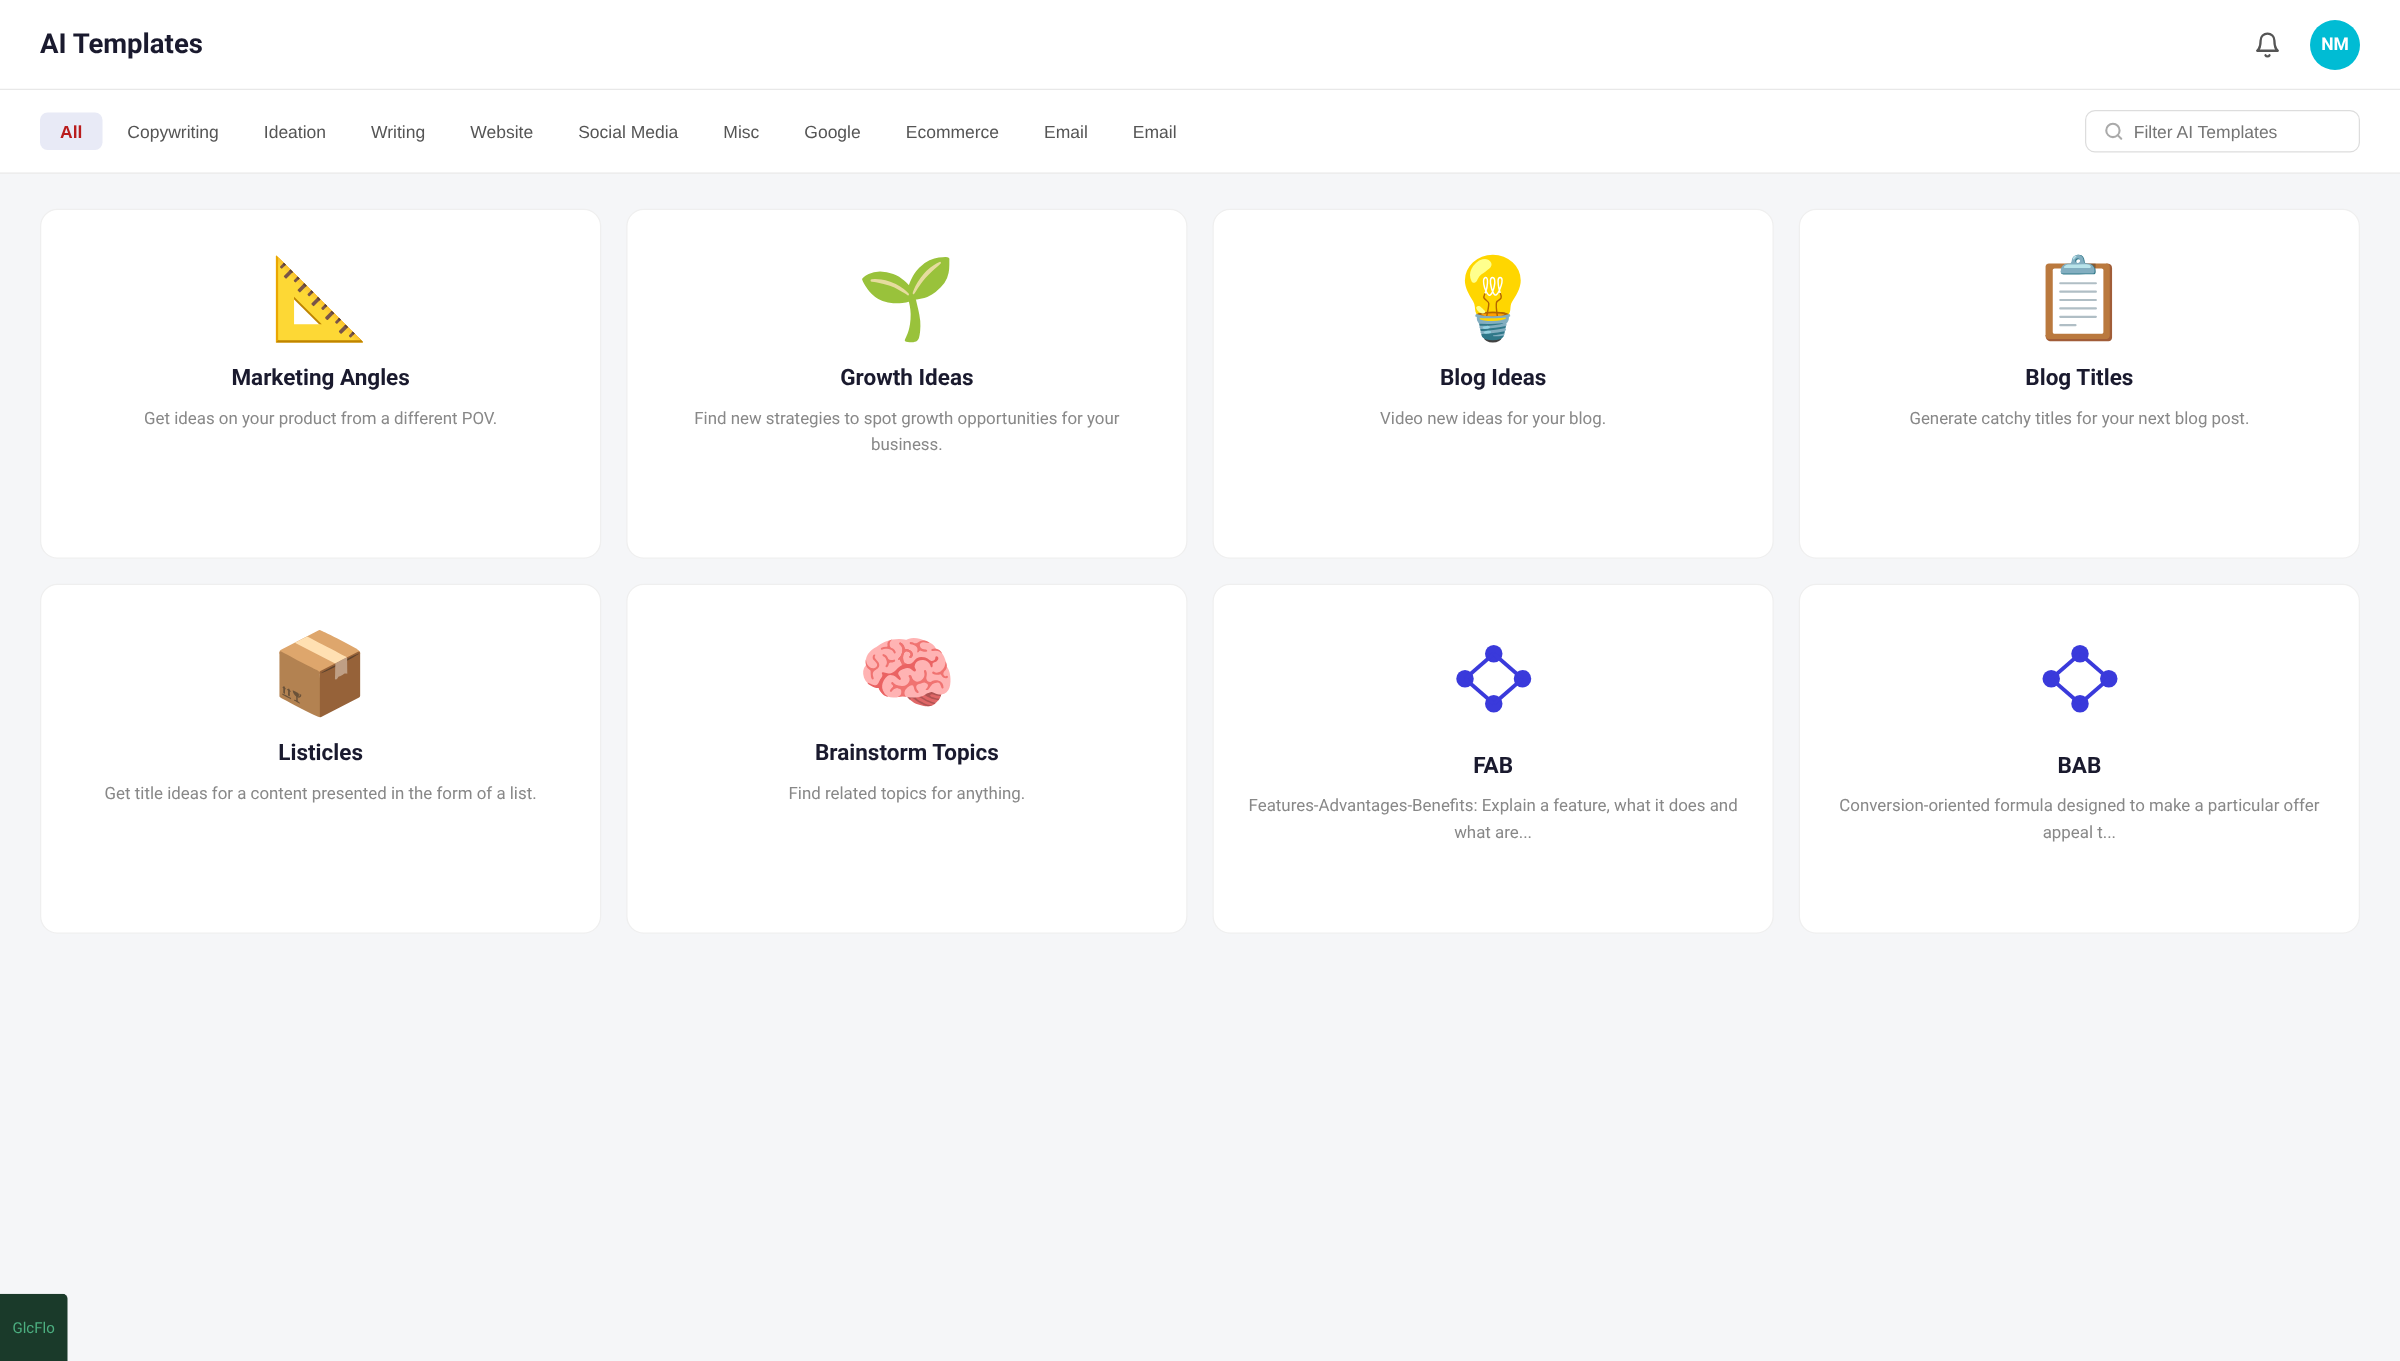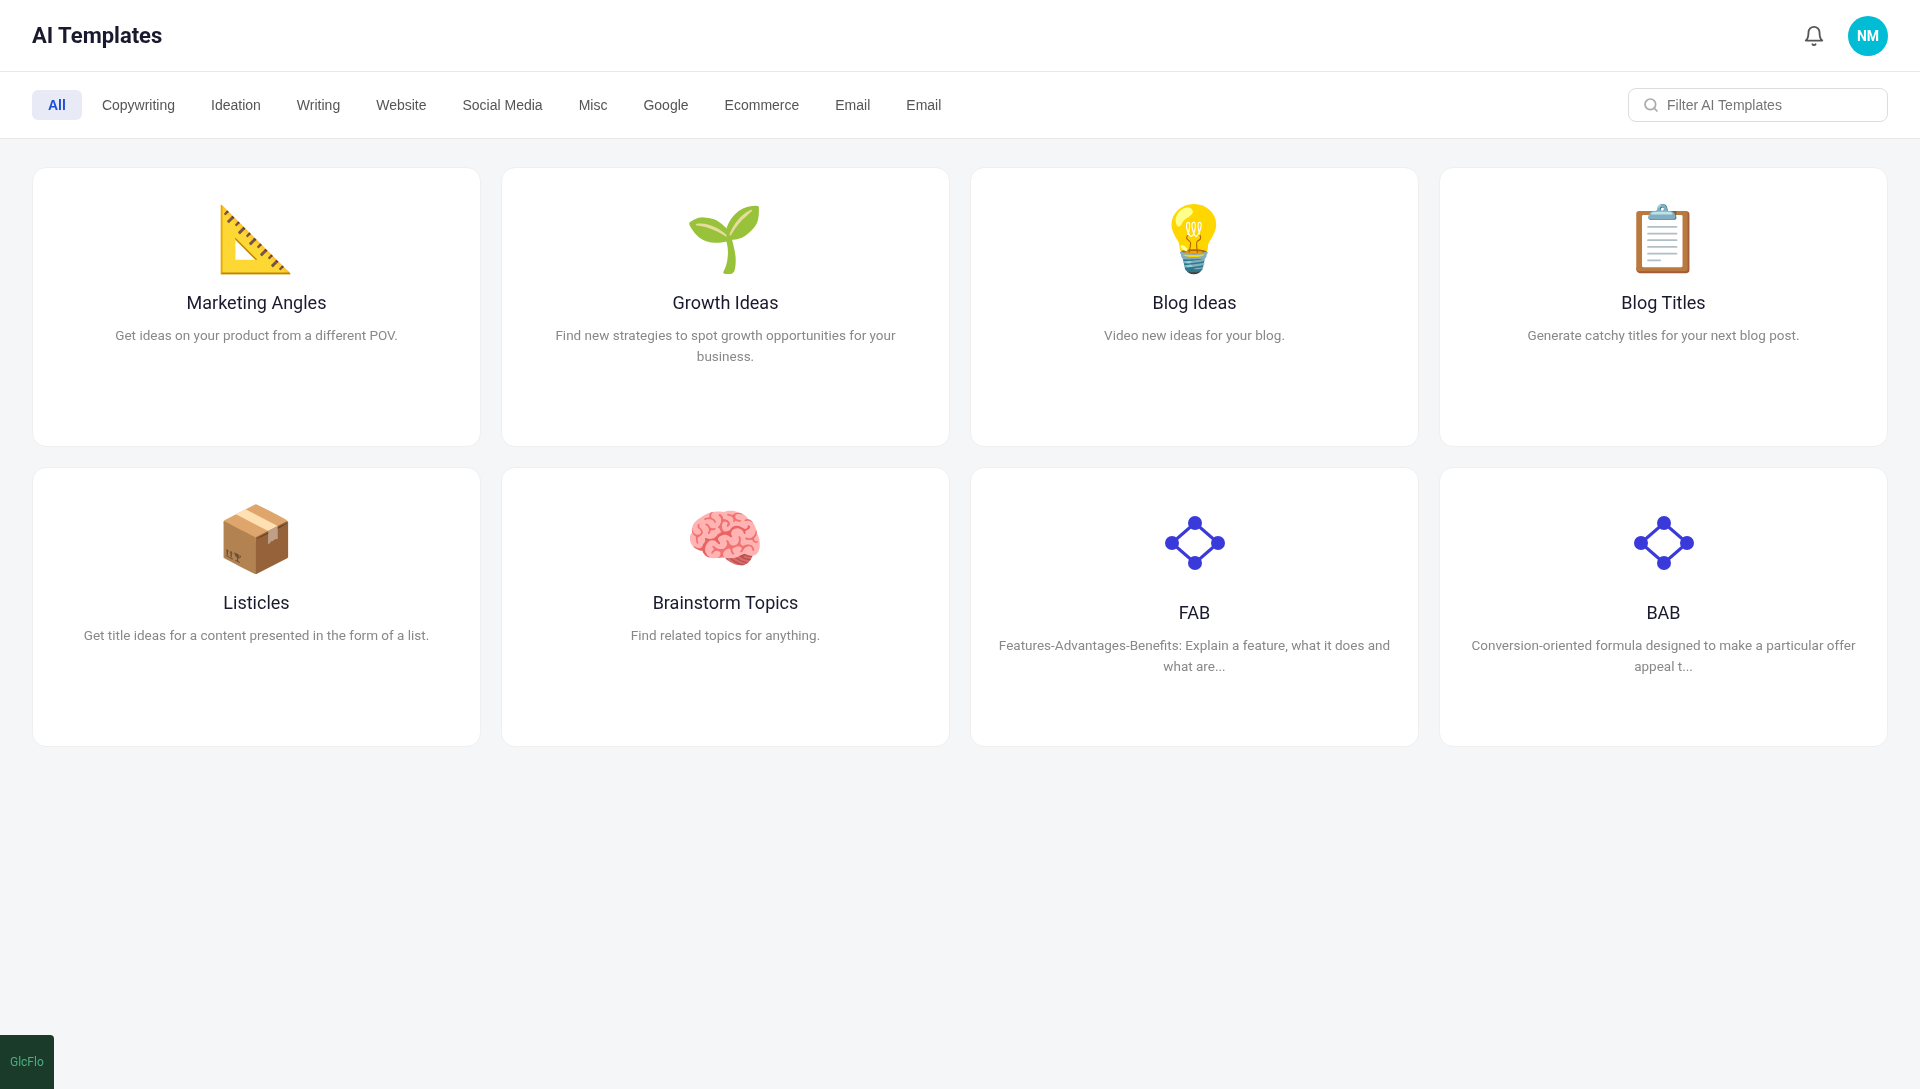--- a/index.html
+++ b/index.html
@@ -69,31 +69,31 @@
       border-radius: 6px;
       cursor: pointer;
       font-size: 14px;
       color: #555;
       border: none;
       background: transparent;
       font-weight: 500;
     }
     .filter-tab.active {
       background: #e8eaf6;
-      color: #1d4ed8;
+      color: #b91c1c;
       font-weight: 600;
     }
     .search-box {
       display: flex;
       align-items: center;
       border: 1px solid #ddd;
       border-radius: 8px;
       padding: 8px 14px;
       background: #fff;
-      width: 260px;
+      width: 220px;
       gap: 8px;
     }
     .search-box input {
       border: none;
       outline: none;
       font-size: 14px;
       color: #555;
       width: 100%;
       background: transparent;
     }
@@ -121,21 +121,21 @@
       border: 1px solid #efefef;
       min-height: 280px;
     }
     .card-icon {
       font-size: 64px;
       margin-bottom: 20px;
       line-height: 1;
     }
     .card-title {
       font-size: 18px;
-      font-weight: 400;
+      font-weight: 700;
       color: #1a1a2e;
       margin-bottom: 12px;
     }
     .card-desc {
       font-size: 13.5px;
       color: #888;
       line-height: 1.55;
     }
     .bottom-bar {
       position: fixed;

